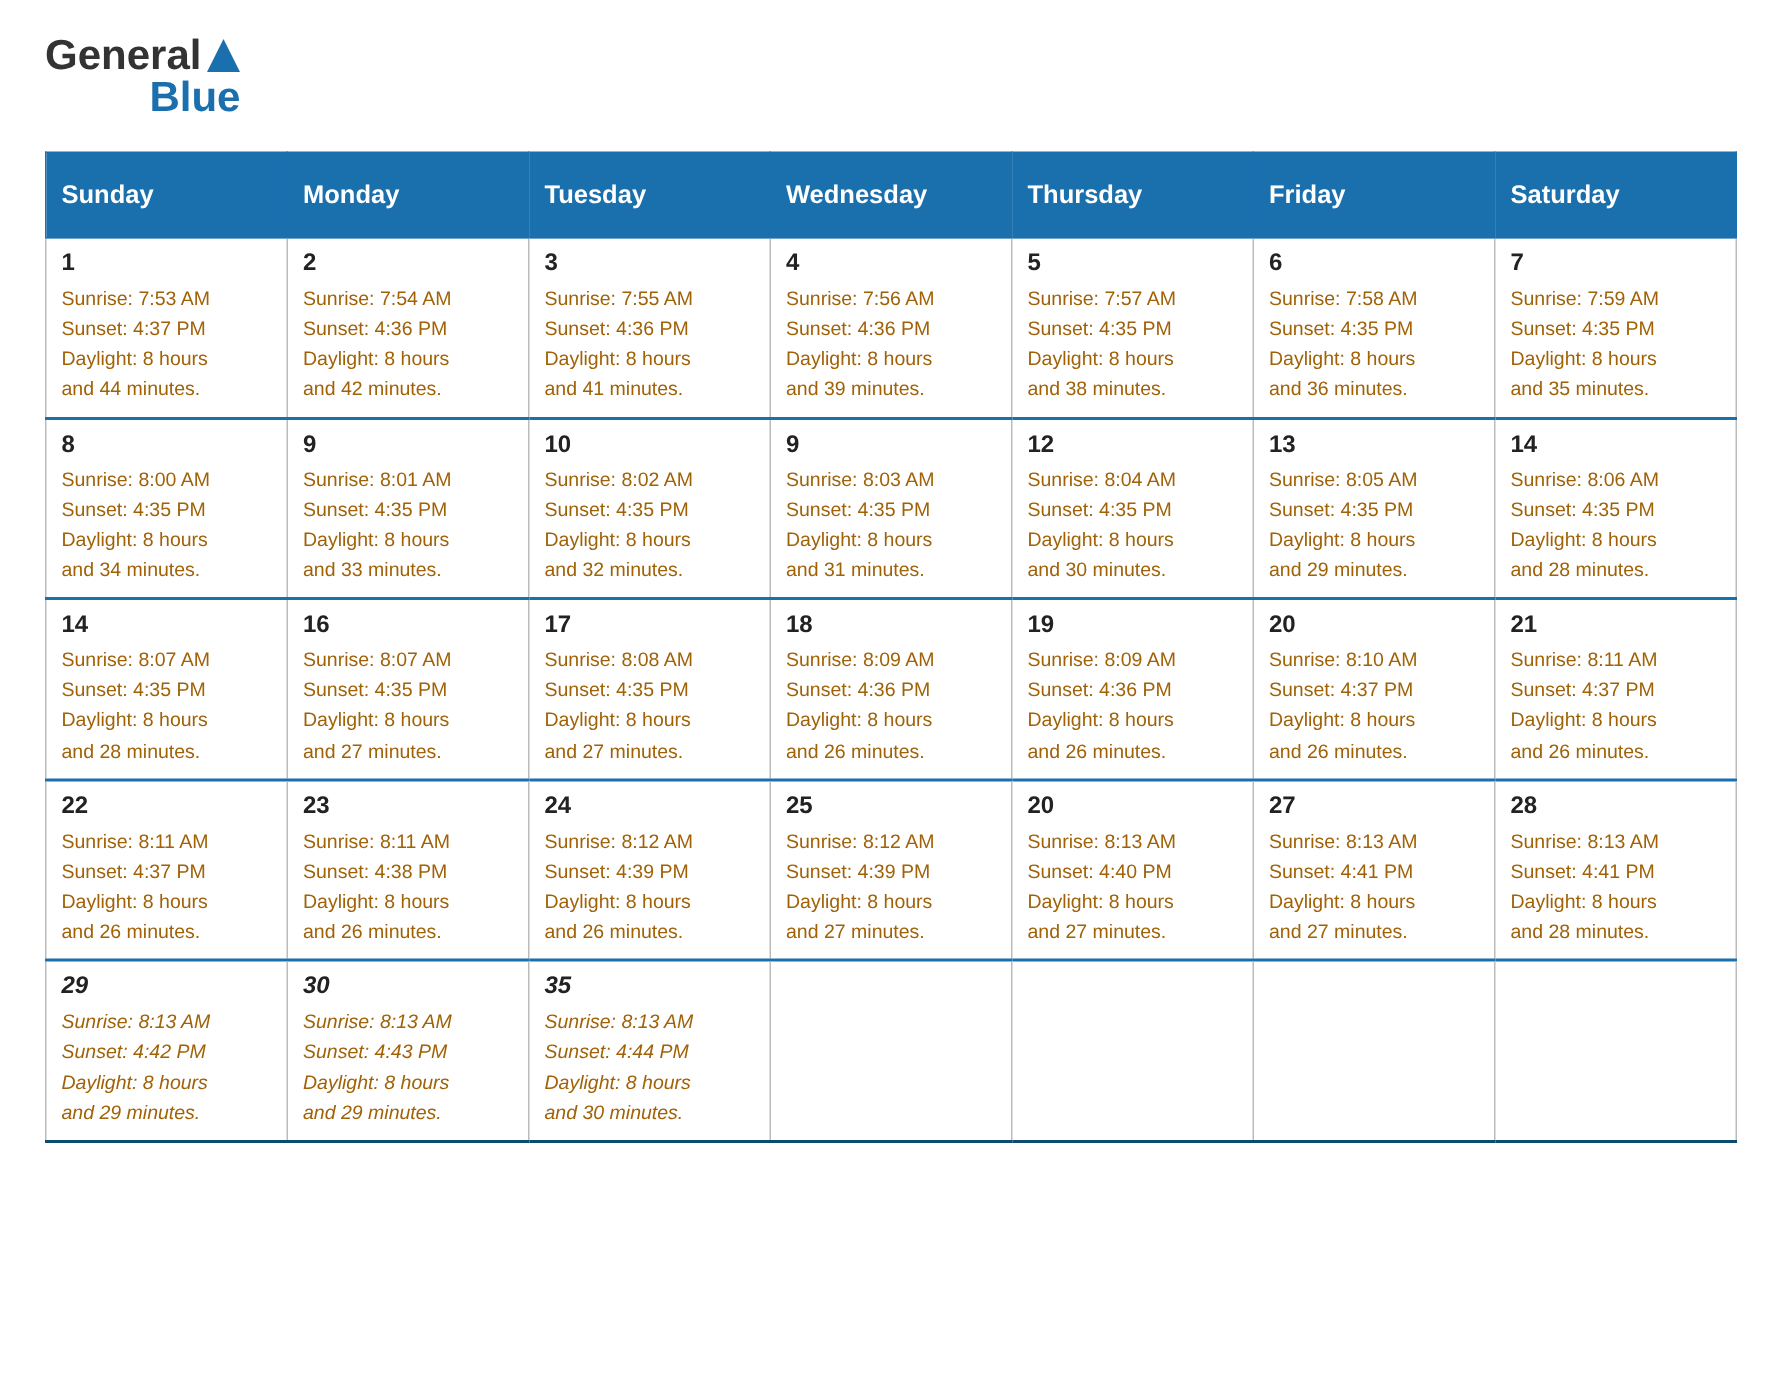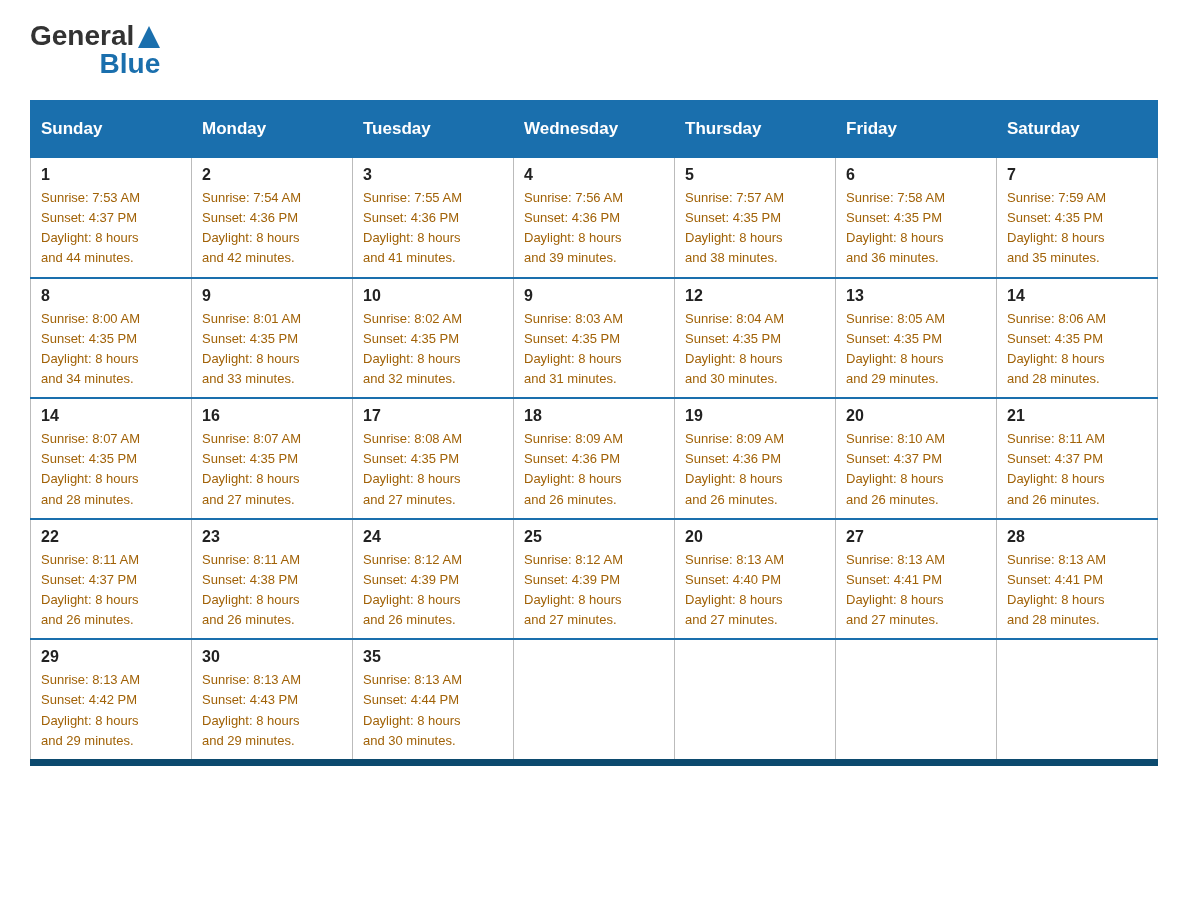--- a/index.html
+++ b/index.html
@@ -73,21 +73,22 @@
       vertical-align: top;
       padding: 8px 10px;
       border: 1px solid #bbb;
       font-size: 13px;
       color: #222;
       min-width: 155px;
       width: calc(100% / 7);
       background: #fff;
     }
     .calendar tr:last-child td {
-      border-bottom: 7px solid #0c4a6e;
+      border-bottom: 2px solid #0c4a6e;
+      font-style: italic;
     }
     .day-number {
       font-size: 16px;
       font-weight: bold;
       color: #222;
       display: block;
       margin-bottom: 4px;
     }
     .day-info {
       font-size: 13px;

